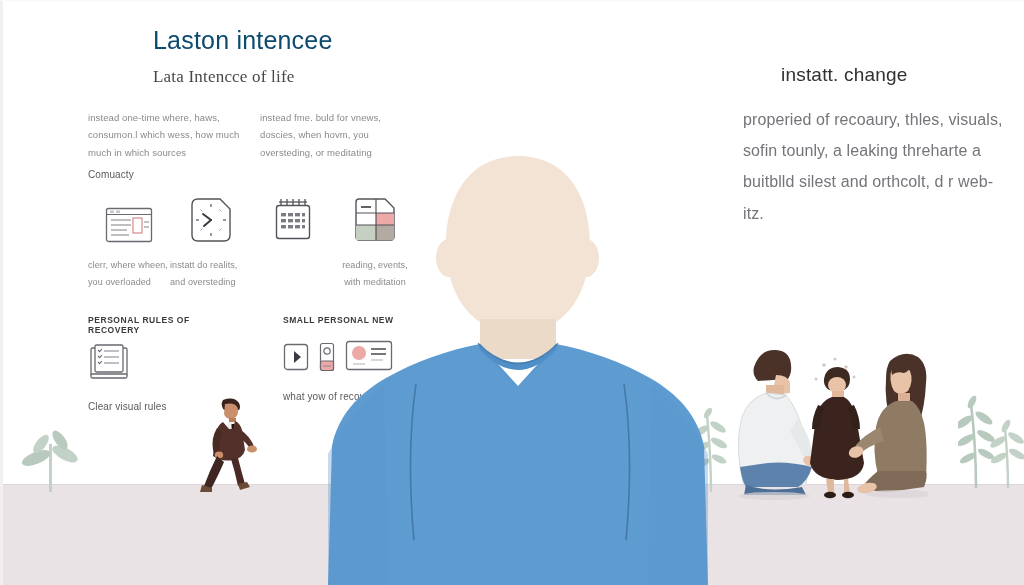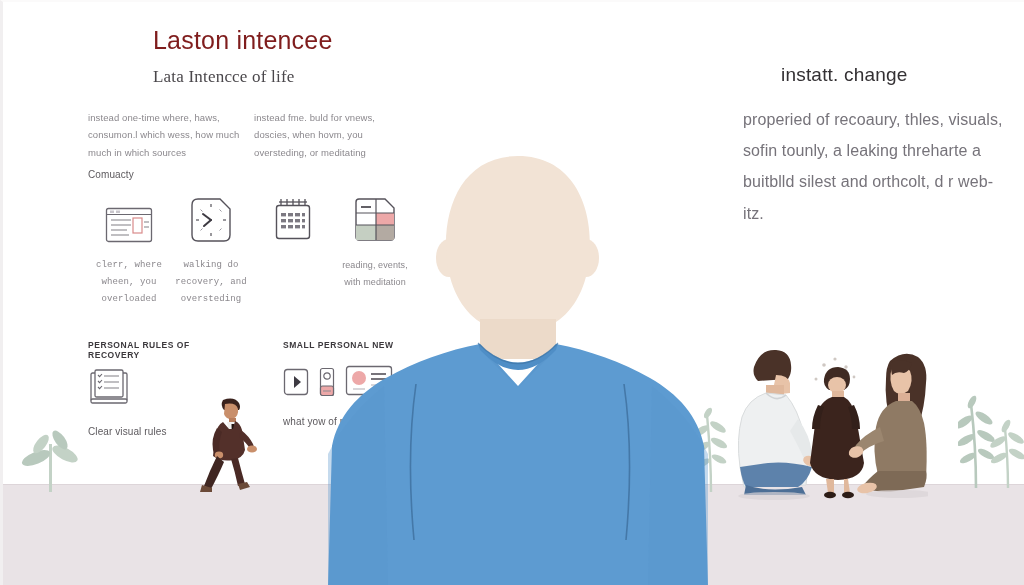--- a/index.html
+++ b/index.html
@@ -28,48 +28,48 @@
     background:#e9e3e6;
   }
   .floor-line{
     position:absolute;left:0;top:482px;width:1024px;height:1px;
     background:#ddd5d9;
   }
 
   
   .panel-left{position:absolute;left:85px;top:25px;width:330px;}
   h1.title{
-    margin:0;font-size:25px;font-weight:400;color:#7f1d1d;
+    margin:0;font-size:25px;font-weight:400;color:#0c4a6e;
     letter-spacing:.2px;line-height:1.1;padding-left:65px;
   }
   h2.subtitle{
     margin:12px 0 0 0;font-size:17px;font-weight:400;color:#4a474b;
     letter-spacing:.2px;padding-left:65px;font-family:Liberation Serif, serif;
   }
-  .cols{display:flex;gap:14px;margin-top:22px;}
+  .cols{display:flex;gap:20px;margin-top:22px;}
   .col{width:152px;}
   .body-copy{
     font-size:9.5px;color:#8b888d;line-height:1.85;letter-spacing:.1px;
   }
 
   
   .icon-row{display:flex;margin-top:18px;gap:0;}
   .icon-cell{width:82px;display:flex;flex-direction:column;align-items:center;}
   .icon-box{height:50px;display:flex;align-items:flex-end;justify-content:center;}
   .cell-cap{
     margin-top:14px;font-size:9px;color:#8b888d;line-height:1.9;text-align:center;
     letter-spacing:.1px;
   }
-  .cap-left{text-align:center;width:100%;font-family:Liberation Mono, monospace;}
+  .cap-left{text-align:left;width:100%;}
   .overlabel{
     position:absolute;font-size:10px;color:#5d5a5e;letter-spacing:.1px;
   }
 
   
-  .sections{display:flex;margin-top:32px;gap:60px;}
+  .sections{display:flex;margin-top:24px;gap:60px;}
   .sec{width:150px;}
   .sec-head{
     font-size:8.5px;font-weight:700;color:#3c393d;letter-spacing:.55px;
   }
   .sec-icons{margin-top:8px;display:flex;align-items:flex-end;gap:10px;height:44px;}
   .sec-cap{margin-top:14px;font-size:10px;color:#5d5a5e;letter-spacing:.1px;}
 
   
   .panel-right{position:absolute;left:740px;top:62px;width:270px;}
   h3.rtitle{
@@ -154,21 +154,21 @@
             <g stroke="#9a979f" stroke-width="1">
               <line x1="10.5" y1="12.5" x2="12.5" y2="14.5"></line>
               <line x1="29.5" y1="12.5" x2="31.5" y2="14.5"></line>
               <line x1="10.5" y1="33.5" x2="12.5" y2="31.5"></line>
               <line x1="29.5" y1="33.5" x2="31.5" y2="31.5"></line>
             </g>
             <line x1="21" y1="23" x2="13" y2="17" stroke="#3d3a42" stroke-width="2" stroke-linecap="round"></line>
             <line x1="21" y1="23" x2="14" y2="29" stroke="#3d3a42" stroke-width="2" stroke-linecap="round"></line>
           </svg>
         </div>
-        <div class="cell-cap cap-left">walking do recovery, and oversteding</div>
+        <div class="cell-cap cap-left">instatt do realits, and oversteding</div>
       </div>
 
       <div class="icon-cell">
         <div class="icon-box">
           <svg width="42" height="46" viewBox="0 0 42 46">
             <g stroke="#55525a" stroke-width="1.3" fill="none">
               <path d="M9 2 L9 9 M15 2 L15 9 M21 2 L21 9 M27 2 L27 9 M33 2 L33 9"></path>
               <path d="M7 5 L35 5"></path>
             </g>
             <rect x="4.5" y="8.5" width="33" height="33" rx="2.5" fill="#fff" stroke="#55525a" stroke-width="1.4"></rect>

